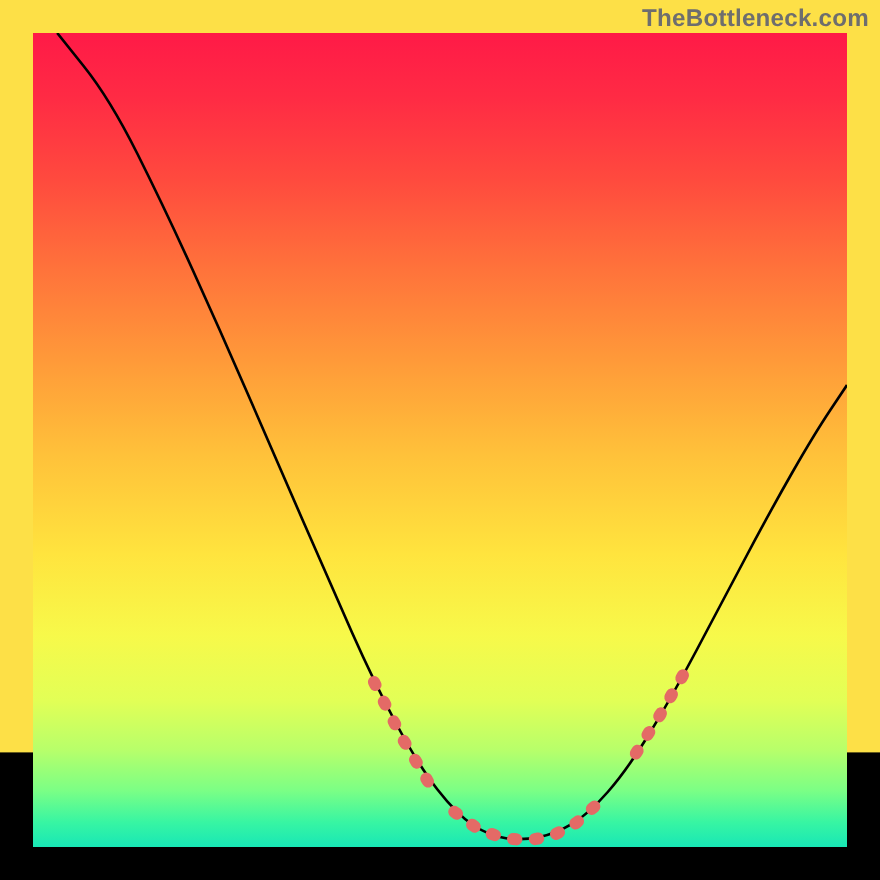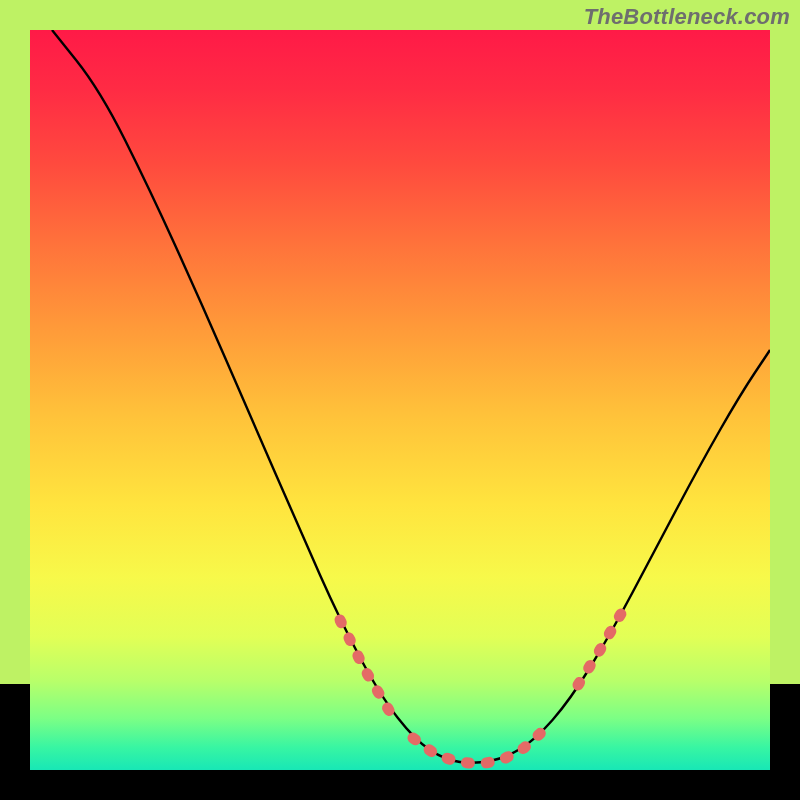--- a/index.html
+++ b/index.html
@@ -7,22 +7,21 @@
     padding: 0;
     width: 800px;
     height: 800px;
     background: #000;
     overflow: hidden;
   }
   .outer {
     position: relative;
     width: 800px;
     height: 684px;
-    background: #bef264;
-    font-style: italic;
+    background: #fde047;
   }
   .watermark {
     position: absolute;
     top: 4px;
     right: 10px;
     font-family: Arial, Helvetica, sans-serif;
     font-size: 22px;
     font-weight: 600;
     color: #6e6e6e;
     letter-spacing: 0.2px;

